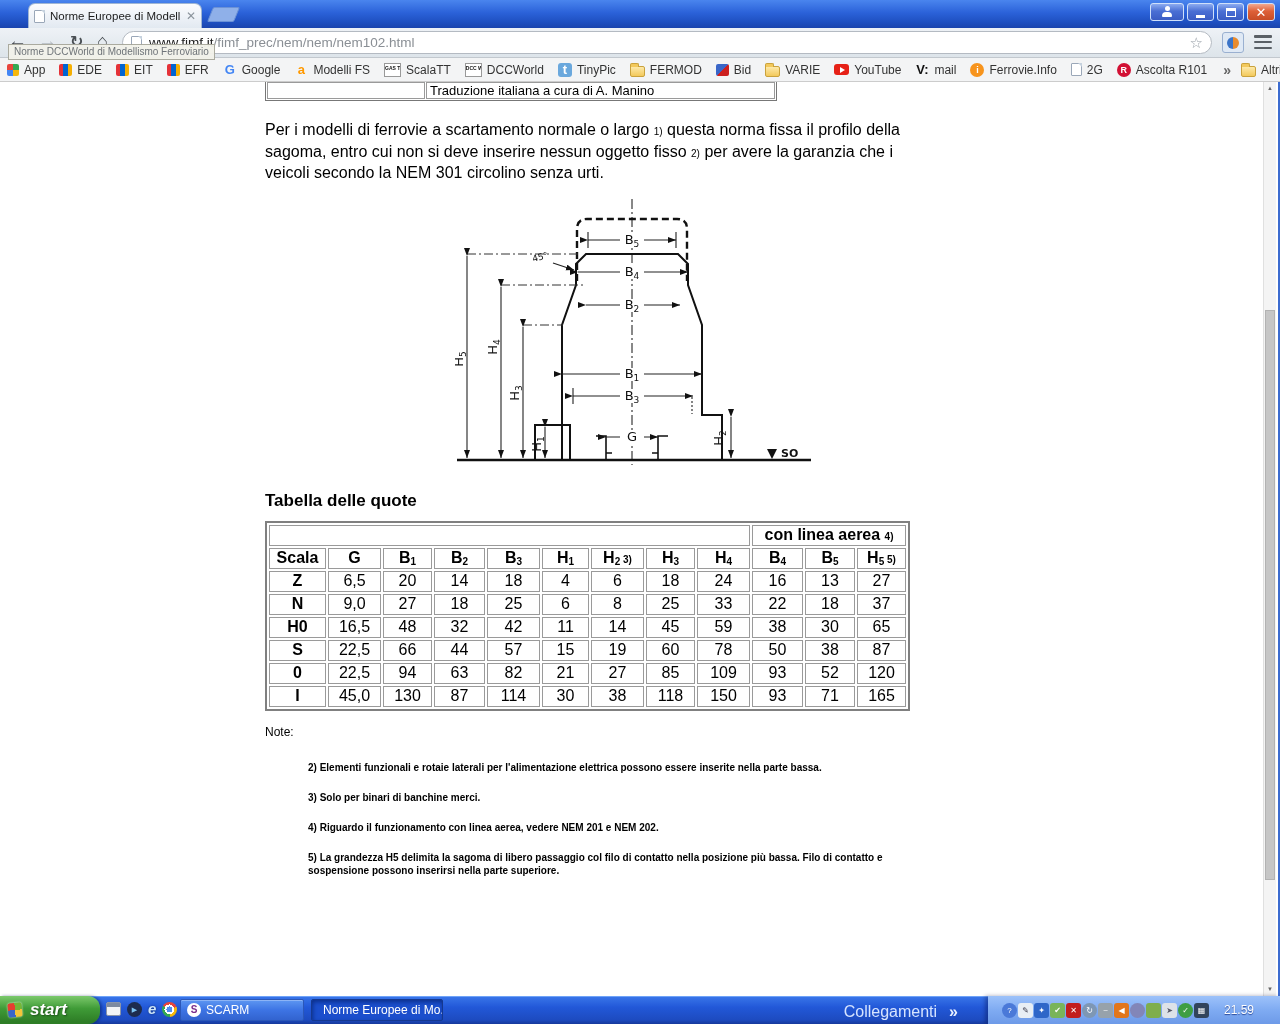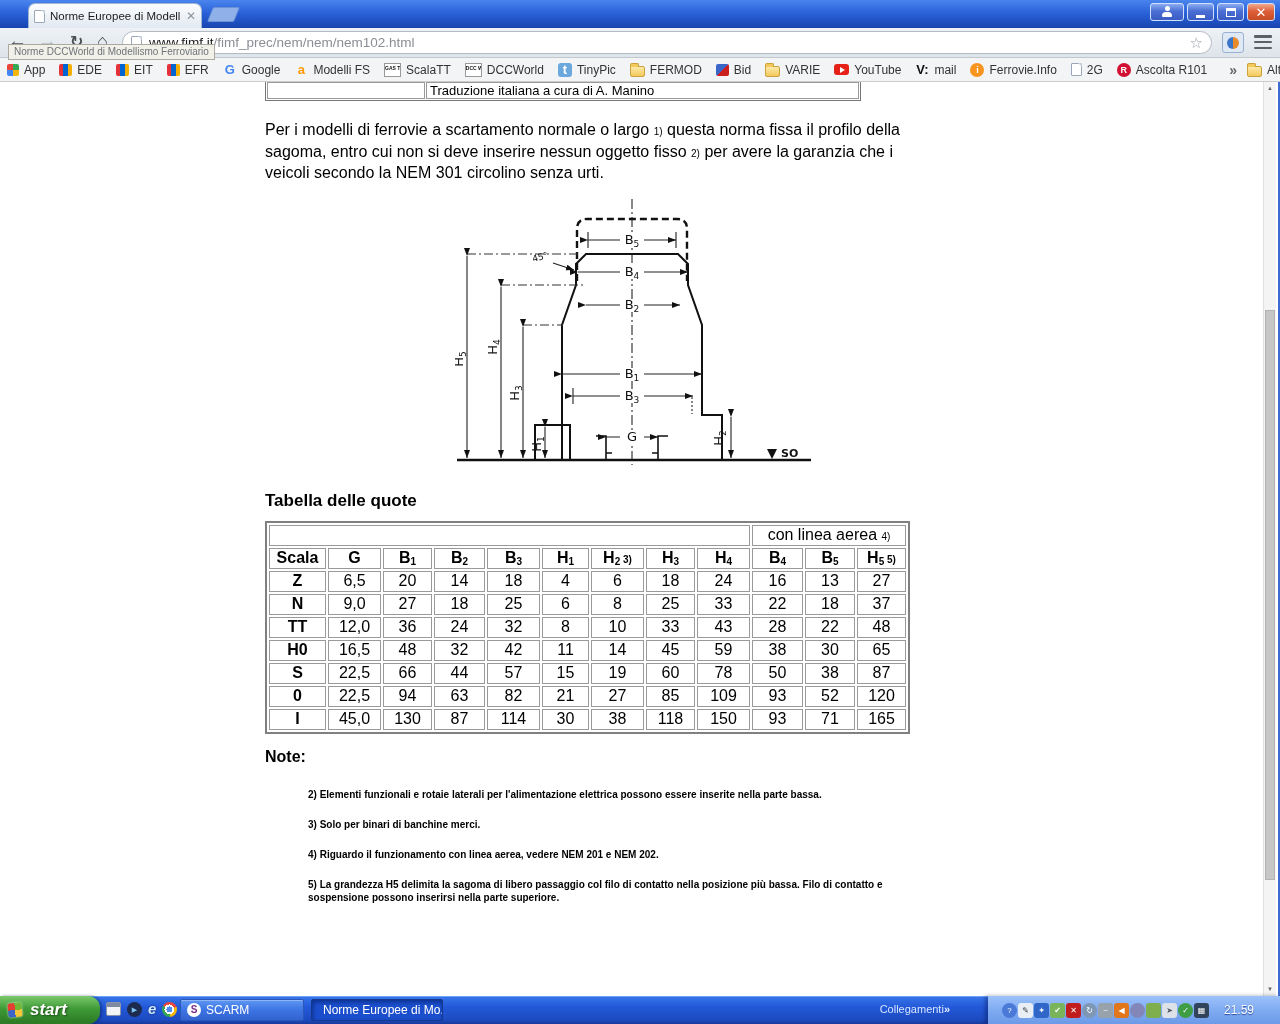--- a/index.html
+++ b/index.html
@@ -44,21 +44,21 @@
     background:#dfe9f5;}
   .ext-btn::before{content:"";position:absolute;left:4px;top:4px;width:12px;height:12px;border-radius:50%;
     background:conic-gradient(#e98b2d 0 50%,#3b74c8 0);}
   .menu-btn{position:absolute;right:8px;top:7px;width:18px;height:14px;display:flex;flex-direction:column;justify-content:space-between;}
   .menu-btn i{display:block;height:2.5px;background:#5a6066;border-radius:1px;}
   .tooltip{position:absolute;left:8px;top:44px;z-index:60;background:#f2f2ea;border:1px solid #a8a89c;
     color:#6a6f74;font-size:10px;padding:1px 5px 2px;white-space:nowrap;opacity:.96;}
 
   
   .bmbar{position:absolute;top:58px;left:0;width:1280px;height:24px;background:#f3f4f5;
-    border-bottom:1px solid #cccccc;display:flex;align-items:center;padding:0 7px;gap:22px;font-size:12px;color:#333;}
+    border-bottom:1px solid #cccccc;display:flex;align-items:center;padding:0 7px;gap:16px;font-size:12px;color:#333;}
   .bm-items{display:flex;align-items:center;gap:14px;}
   .bm-item{display:flex;align-items:center;gap:5px;white-space:nowrap;cursor:default;}
   .bm-right{margin-left:auto;display:flex;align-items:center;gap:10px;padding-right:4px;}
   .ic{flex:none;display:inline-block;}
   .ic-apps{width:12px;height:12px;border-radius:2px;background:conic-gradient(#34a853 0 25%,#f6b70c 0 50%,#4285f4 0 75%,#e8453c 0);}
   .ic-ebay{width:13px;height:12px;border-radius:2px;background:linear-gradient(90deg,#e53238 0 34%,#0064d2 34% 67%,#f5af02 67%);}
   .ic-bid{width:13px;height:12px;border-radius:2px;background:linear-gradient(135deg,#3a66c8 0 50%,#cc2020 50%);}
   .ic-letter{font-weight:bold;font-size:13px;line-height:14px;width:14px;height:14px;text-align:center;border-radius:3px;}
   .ic-tiny{font-size:5px;font-weight:bold;width:17px;height:14px;background:#fff;border:1px solid #999;
     text-align:center;line-height:6px;padding-top:1px;color:#111;overflow:hidden;}
@@ -71,35 +71,35 @@
     border-top:3px solid transparent;border-bottom:3px solid transparent;}
   .ic-circle{width:14px;height:14px;border-radius:50%;color:#fff;font-size:9px;font-weight:bold;text-align:center;line-height:14px;}
   .ic-pagedoc{width:11px;height:13px;background:#fff;border:1px solid #9aa7b8;border-radius:1px;position:relative;}
   .ic-pagedoc::before{content:"";position:absolute;right:-1px;top:-1px;border-left:4px solid transparent;border-top:4px solid #c6d2de;}
   .chevron{color:#666;font-size:14px;font-weight:bold;}
 
   
   .page{position:absolute;top:82px;left:0;width:1280px;height:914px;background:#fff;border-right:2px solid #3c6cd0;}
   .content{position:absolute;left:265px;top:0;width:680px;color:#000;}
   .hdr-tbl-wrap{width:641px;height:20px;overflow:hidden;}
-  .hdr-tbl{border-collapse:separate;border-spacing:1px;border:1px solid #777;width:596px;margin-top:-2px;}
+  .hdr-tbl{border-collapse:separate;border-spacing:1px;border:1px solid #777;width:512px;margin-top:-2px;}
   .hdr-tbl td{border:1px solid #9a9a9a;height:16px;font-size:13px;padding:0 3px;}
   .hdr-td-left{width:158px;} .hdr-td-right{width:auto;}
   .intro{margin:18px 0 0 0;width:638px;font-size:16px;line-height:19.5px;}
   .ref{font-size:10px;}
   .diagram{margin:14px 0 0 190px;display:block;}
   .tbl-title{margin:22px 0 0 0;font-size:17px;font-weight:bold;}
   .quote-table{margin-top:10px;border-collapse:separate;border-spacing:2px;border:2px solid #808080;
     width:642px;table-layout:fixed;background:#fff;}
   .quote-table th,.quote-table td{border:1px solid #9a9a9a;text-align:center;font-size:16px;height:21px;padding:0;}
   .quote-table th{font-weight:bold;}
   .quote-table td.scale{font-weight:bold;}
   .quote-table .grp-empty{border:1px solid #9a9a9a;}
   .sub{font-size:10px;vertical-align:-2px;} .csup{font-size:10px;}
-  .notes-title{margin:14px 0 0 0;font-size:16px;font-weight:bold;}
+  .notes-title{margin:14px 0 0 0;font-size:12px;font-weight:normal;}
   .notes{margin-top:22px;margin-left:43px;width:590px;}
   .note{margin:0 0 17px 0;font-size:10px;font-weight:bold;line-height:13px;}
 
   
   .sb{position:absolute;right:2px;top:0;width:13px;height:100%;background:#f4f4f4;border-left:1px solid #e0e0e0;}
   .sb-up,.sb-down{position:absolute;left:0;width:100%;height:13px;color:#666;font-size:6px;text-align:center;line-height:13px;}
   .sb-up{top:0;} .sb-down{bottom:0;}
   .sb-thumb{position:absolute;left:1px;top:228px;width:10px;height:570px;background:#c6c6c6;border:1px solid #b2b2b2;}
 
   
@@ -123,21 +123,21 @@
     conic-gradient(from -60deg,#e8453c 0 130deg,#f6b70c 130deg 235deg,#34a853 235deg 360deg);}
   .task-btn{position:absolute;top:3px;height:22px;border-radius:2px;display:flex;align-items:center;gap:5px;
     padding:0 6px;color:#fff;font-size:12px;white-space:nowrap;overflow:hidden;
     background:linear-gradient(#5e97f2,#3d74e4 50%,#3263cf);border:1px solid #2b57b8;
     box-shadow:inset 0 1px 0 #8cb4f6;}
   .task-btn.active{background:#1b4ecc;box-shadow:inset 1px 2px 4px #0b2f8a;border-color:#15388f;}
   .task-scarm{left:180px;width:124px;}
   .task-chrome{left:311px;width:132px;}
   .scarm-ic{width:14px;height:14px;border-radius:50%;background:#fff;color:#7b2d8b;font-size:10px;font-weight:bold;
     text-align:center;line-height:14px;flex:none;}
-  .colleg{position:absolute;right:330px;top:7px;display:flex;gap:0;color:#d6e4ff;font-size:11px;}
+  .colleg{position:absolute;right:322px;top:7px;display:flex;gap:12px;color:#d6e4ff;font-size:16px;}
   .colleg .chev{color:#eaf2ff;font-weight:bold;}
   .tray{position:absolute;right:0;top:0;width:292px;height:28px;
     background:linear-gradient(#9dc2fa,#7fabf2 50%,#6d9ae8);box-shadow:-3px 0 4px rgba(0,10,60,.35);
     display:flex;align-items:center;padding-left:14px;gap:1px;}
   .tray-ic{width:15px;height:15px;flex:none;color:#fff;font-size:8px;text-align:center;line-height:15px;overflow:hidden;}
   .clock{position:absolute;right:26px;top:7px;color:#fff;font-size:12px;text-shadow:0 1px 1px #2a4a9a;}
 
   
   .diagram text{font-family:"DejaVu Sans",sans-serif;fill:#111;}
 </style>
@@ -353,21 +353,21 @@
           <col style="width:53px">
           <col style="width:49px">
         <col style="width:53px">
           <col style="width:51px">
           <col style="width:50px">
           <col style="width:49px">
       </colgroup>
       <thead id="qt-head">
           <tr>
             <th class="grp-empty" colspan="9" style="font-weight: normal;"></th>
-            <th colspan="3" style="font-weight: normal;">con linea aerea <span class="csup">4)</span></th>
+            <th colspan="3" style="font-weight: bold;">con linea aerea <span class="csup">4)</span></th>
           </tr>
           <tr>
             <th>Scala</th>
             <th>G</th>
             <th>B<span class="sub">1</span></th>
             <th>B<span class="sub">2</span></th>
             <th>B<span class="sub">3</span></th>
             <th>H<span class="sub">1</span></th>
             <th>H<span class="sub">2</span><span class="csup"> 3)</span></th>
             <th>H<span class="sub">3</span></th>
@@ -398,34 +398,20 @@
             <td>27</td>
             <td>18</td>
             <td>25</td>
             <td>6</td>
             <td>8</td>
             <td>25</td>
             <td>33</td>
             <td>22</td>
             <td>18</td>
             <td>37</td>
-          </tr>
-          <tr>
-            <td class="scale">TT</td>
-            <td>12,0</td>
-            <td>36</td>
-            <td>24</td>
-            <td>32</td>
-            <td>8</td>
-            <td>10</td>
-            <td>33</td>
-            <td>43</td>
-            <td>28</td>
-            <td>22</td>
-            <td>48</td>
           </tr>
           <tr>
             <td class="scale">H0</td>
             <td>16,5</td>
             <td>48</td>
             <td>32</td>
             <td>42</td>
             <td>11</td>
             <td>14</td>
             <td>45</td>

